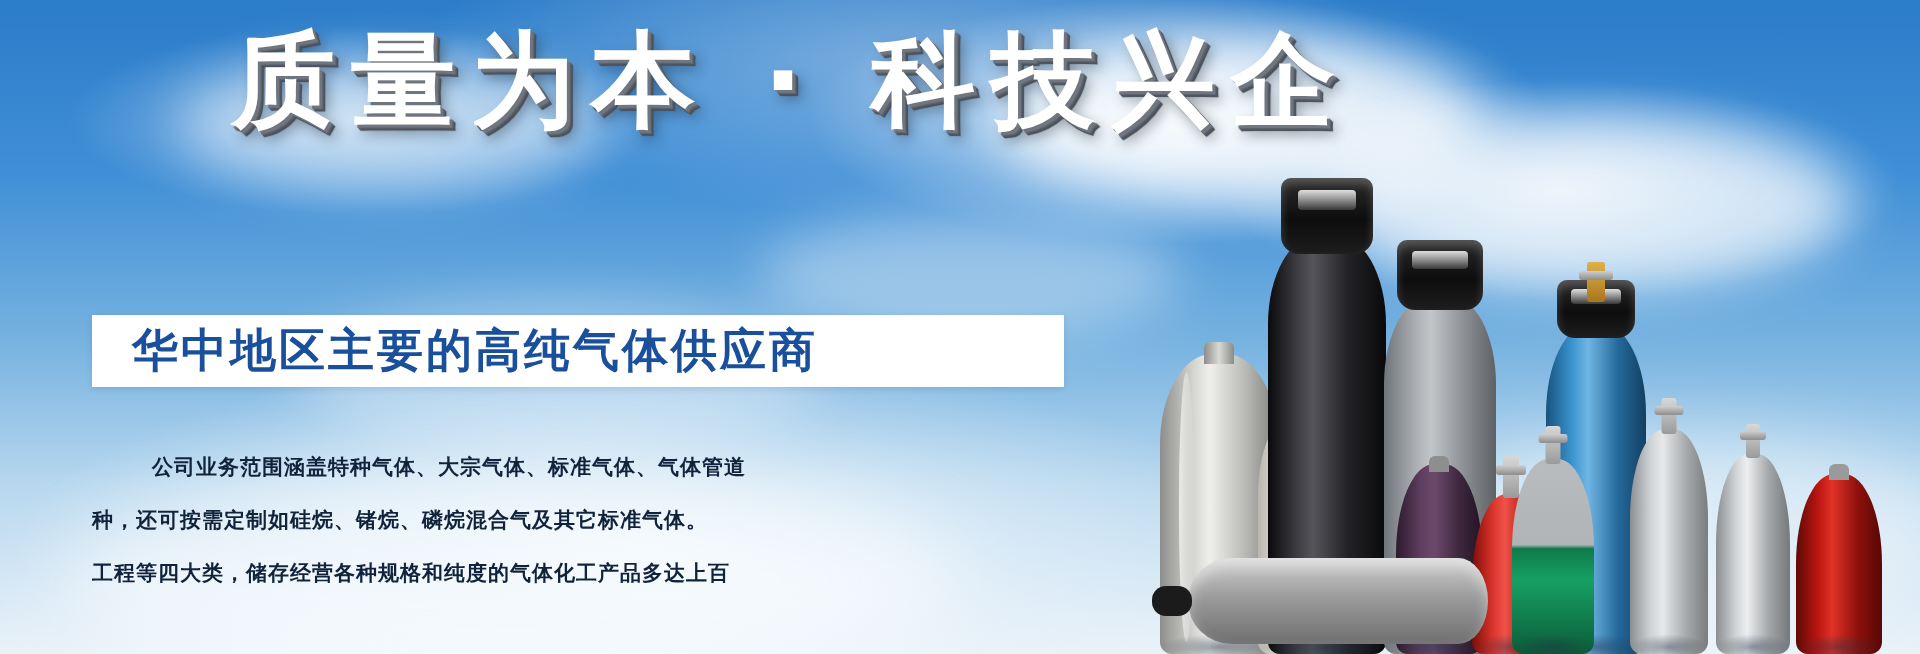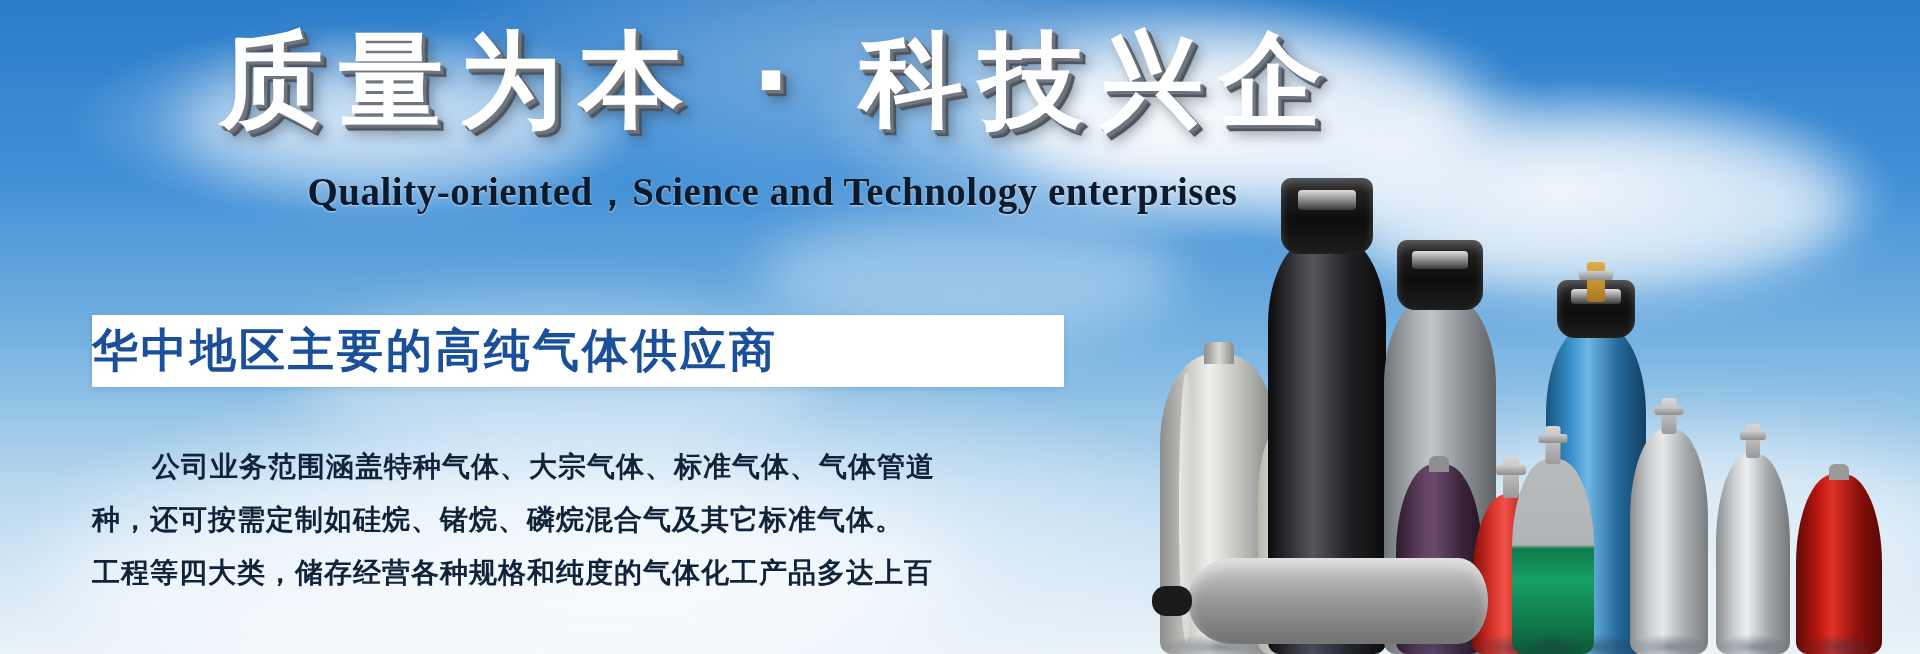--- a/index.html
+++ b/index.html
@@ -22,21 +22,21 @@
   .c1 { left:1000px; top:40px;  width:480px; height:160px; opacity:.75; }
   .c2 { left:1330px; top:120px; width:520px; height:170px; opacity:.65; }
   .c3 { left:180px;  top:60px;  width:420px; height:130px; opacity:.45; }
   .c4 { left:300px;  top:300px; width:520px; height:150px; opacity:.30; }
   .c5 { left:760px;  top:210px; width:420px; height:130px; opacity:.35; }
   .c6 { left:60px;   top:470px; width:900px; height:220px; opacity:.55; filter:blur(38px); }
   .c7 { left:1400px; top:430px; width:560px; height:200px; opacity:.45; filter:blur(34px); }
 
   
   .headline {
-    position:absolute; left:4px; top:22px; width:1550px; text-align:center;
+    position:absolute; left:16px; top:22px; width:1550px; text-align:center;
     font-family:"DejaVu Sans", sans-serif; font-weight:700;
     font-size:104px; line-height:1.12; letter-spacing:16px;
     color:#ffffff; white-space:nowrap;
     text-shadow:
       3px 3px 0 #6f7680, 4px 4px 0 #5c636d, 5px 5px 0 #4f565f,
       6px 6px 1px #464d56, 8px 9px 14px rgba(20,30,45,.45);
   }
 
   .subtitle {
     position:absolute; left:0; top:165px; width:1545px; text-align:center;
@@ -47,27 +47,28 @@
 
   
   .highlight-box {
     position:absolute; left:92px; top:315px; width:972px; height:72px;
     background:#ffffff; display:flex; align-items:center;
     box-shadow:0 2px 6px rgba(20,50,80,.12);
   }
   .highlight-text {
     font-family:"DejaVu Sans", sans-serif; font-weight:700;
     font-size:46px; letter-spacing:3px; color:#1a4f9c; white-space:nowrap;
+    padding-left:40px;
   }
 
   
   .paragraph {
     position:absolute; left:92px; top:440px; width:950px;
     font-family:"DejaVu Serif", serif; font-weight:700;
-    font-size:28px; line-height:53px; color:#10233b; letter-spacing:1px;
+    font-size:21px; line-height:53px; color:#10233b; letter-spacing:1px;
   }
   .paragraph .ln { display:block; white-space:nowrap; }
   .paragraph .ln.indent { text-indent:60px; }
 
   
   .cylinders { position:absolute; right:0; bottom:0; width:760px; height:500px; }
   .cyl { position:absolute; bottom:0; }
   .body-sh {
     position:absolute; bottom:0; left:0; right:0; top:0;
     border-radius:44% 44% 12px 12px / 90px 90px 12px 12px;
@@ -125,21 +126,20 @@
   <div class="cloud c1"></div>
   <div class="cloud c2"></div>
   <div class="cloud c3"></div>
   <div class="cloud c4"></div>
   <div class="cloud c5"></div>
   <div class="cloud c6"></div>
   <div class="cloud c7"></div>
 
   <div class="headline">质量为本 · 科技兴企</div>
 
-  <div class="subtitle">Quality-oriented，Science and Technology enterprises</div>
 
   <div class="highlight-box">
     <span class="highlight-text">华中地区主要的高纯气体供应商</span>
   </div>
 
   <div class="paragraph">
     <span class="ln indent">公司业务范围涵盖特种气体、大宗气体、标准气体、气体管道</span>
     <span class="ln">种，还可按需定制如硅烷、锗烷、磷烷混合气及其它标准气体。</span>
     <span class="ln">工程等四大类，储存经营各种规格和纯度的气体化工产品多达上百</span>
   </div>

